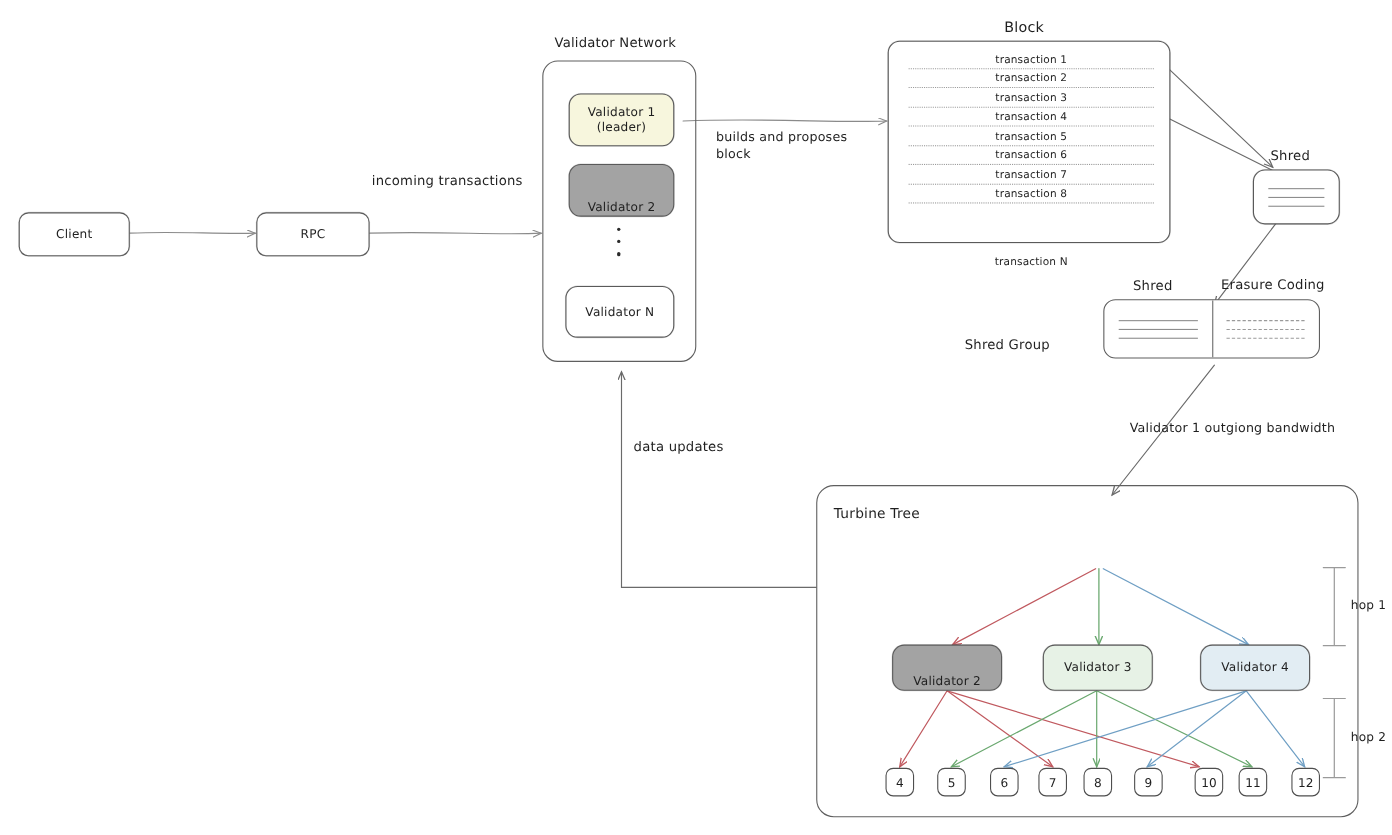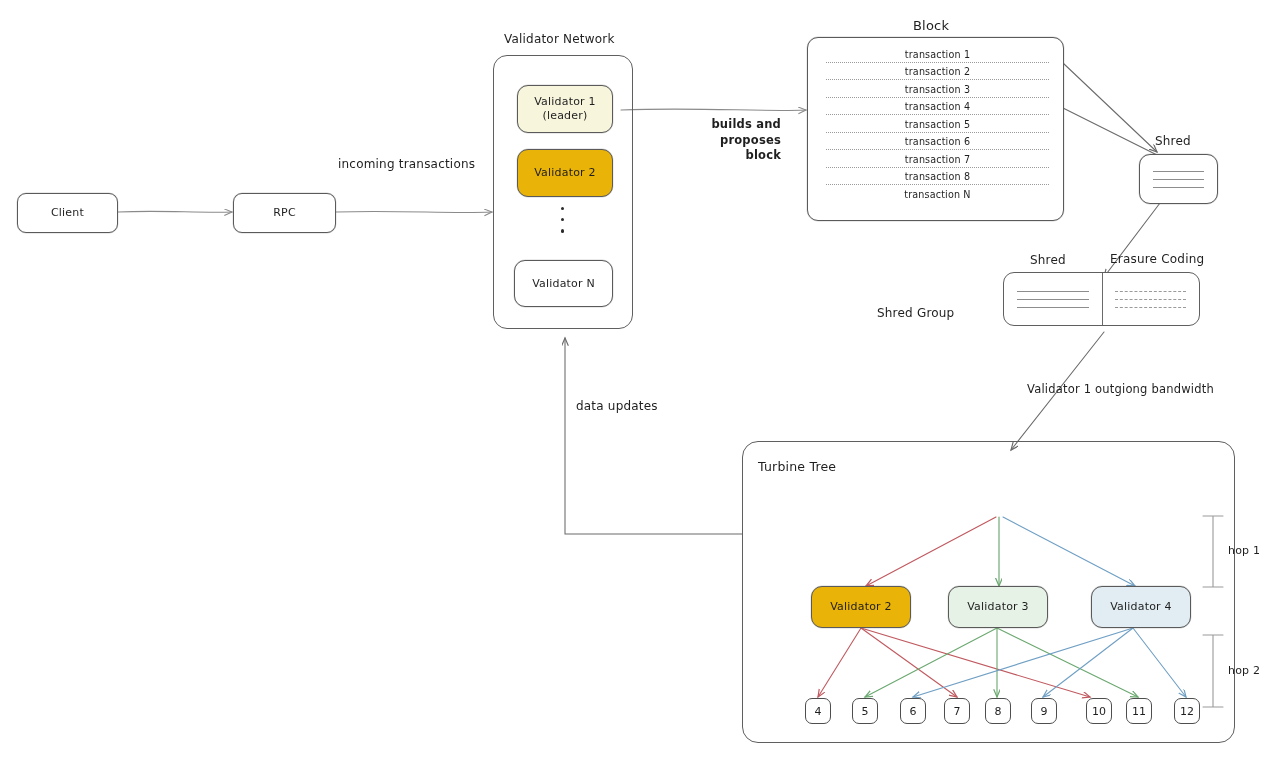--- a/index.html
+++ b/index.html
@@ -31,53 +31,53 @@
   }
   .box.soft { border-radius: 11px; }
   .lbl {
     position: absolute;
     font-size: 12px;
     letter-spacing: .2px;
     color: #1f1f1f;
     white-space: pre;
     line-height: 1.35;
   }
-  .lbl.ctr { text-align: right; font-weight: bold; }
+  .lbl.ctr { text-align: left; }
 
   
   .frame {
     position: absolute;
     border: 1.1px solid #5f5f5f;
     border-radius: 14px;
     background: transparent;
   }
 
   
   .tint-yellow { background: #f7f6dd; }
-  .tint-pink   { background: #eab308; }
+  .tint-pink   { background: #a3a3a3; align-items: flex-end; }
   .tint-green  { background: #e7f2e6; }
   .tint-blue   { background: #e2edf3; }
 
   
   #block-inner {
     position: absolute;
     left: 0; top: 0; right: 0; bottom: 0;
     padding: 11px 14px 9px 18px;
     display: flex; flex-direction: column;
     justify-content: flex-start;
   }
   .txrow {
     font-size: 9.6px;
     letter-spacing: .15px;
     padding-bottom: 1px;
     border-bottom: 1.1px dotted #9a9a9a;
     margin-bottom: 3.5px;
     white-space: pre;
   }
-  .txrow.last { border-bottom: none; }
+  .txrow.last { border-bottom: none; margin-top: 44px; }
 
   
   .shredlines {
     display: flex; flex-direction: column;
     gap: 7px; width: 100%;
     padding: 0 13px;
   }
   .shredlines .sl { height: 0; border-top: 1.1px solid #8d8d8d; }
   .shredlines.dashed .sl { border-top: 1.3px dashed #9a9a9a; }
 

